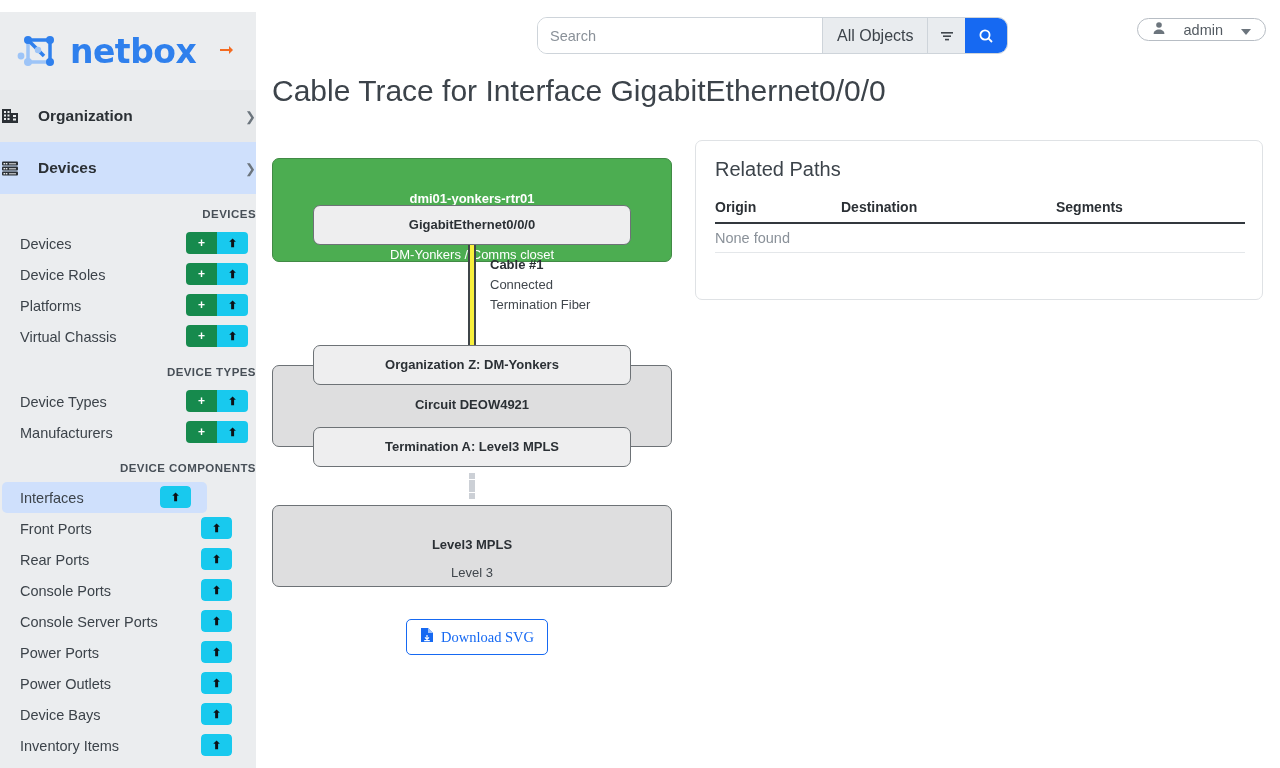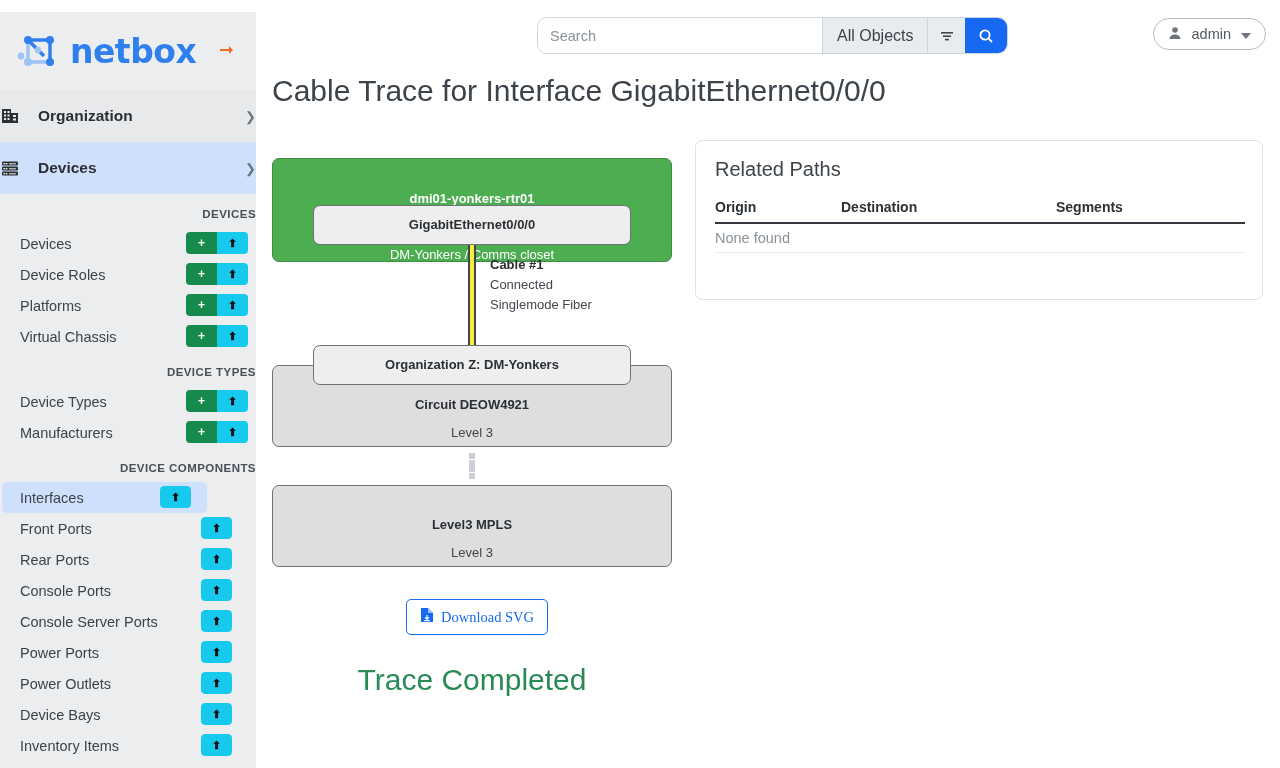--- a/index.html
+++ b/index.html
@@ -100,22 +100,22 @@
   .filter-btn {
     width: 38px; background: #e9ecef; border-left: 1px solid #ced4da;
     display: flex; align-items: center; justify-content: center; cursor: pointer;
   }
   .search-btn {
     width: 42px; background: #1669f2;
     display: flex; align-items: center; justify-content: center; cursor: pointer;
   }
   .user-btn {
     position: absolute; right: 14px; top: 18px;
-    display: flex; align-items: center; gap: 10px;
-    height: 32px; padding: 0 14px;
+    display: flex; align-items: center; gap: 18px;
+    height: 23px; padding: 0 14px;
     border: 1px solid #b7bdc4; border-radius: 18px;
     font-size: 14.5px; color: #545b62; cursor: pointer; background:#fff;
   }
 
   
   #main { position: absolute; left: 256px; top: 60px; width: 1024px; height: 708px; background:#fff; }
   .page-title {
     position: absolute; left: 16px; top: 14px;
     font-size: 30px; color: #3c434a; font-weight: normal; white-space: nowrap;
   }
@@ -458,33 +458,36 @@
 
     <div class="node term-node">
       <span class="t1">GigabitEthernet0/0/0</span>
     </div>
 
     <div class="cable-seg">
       <div class="cable-line"></div>
       <div class="cable-label">
         <div class="cl1">Cable #1</div>
         <div class="cl2">Connected</div>
-        <div class="cl3">Singlemode Fiber</div>
+        <div class="cl3">Termination Fiber</div>
       </div>
     </div>
 
     <div class="node term-node zterm">
       <span class="t1">Organization Z: DM-Yonkers</span>
     </div>
 
     <div class="node circuit-node">
       <div class="t1">Circuit DEOW4921</div>
       <div class="t2">Level 3</div>
     </div>
 
+    <div class="node term-node aterm">
+      <span class="t1">Termination A: Level3 MPLS</span>
+    </div>
 
     <div class="dots">
       <span class="dot"></span>
       <span class="dot"></span>
       <span class="dot"></span>
       <span class="dot"></span>
     </div>
 
     <div class="node pn-node">
       <div class="t1">Level3 MPLS</div>
@@ -495,21 +498,20 @@
       <span>
         <svg width="14" height="16" viewBox="0 0 14 16">
           <path d="M1 1h7l5 5v9H1z" fill="#1669f2"></path>
           <path d="M8 1v5h5" fill="#9ec2fb"></path>
           <path d="M7 8v4M5 10.3l2 2 2-2M4.2 13.6h5.6" stroke="#ffffff" stroke-width="1.2" fill="none"></path>
         </svg>
       </span>
       <span>Download SVG</span>
     </div>
 
-    <div class="trace-done">Trace Completed</div>
   </div>
 
   <div id="rel-card">
     <div class="card-title">Related Paths</div>
     <table class="rel-table">
       <thead>
         <tr>
           <th class="c-orig">Origin</th>
           <th class="c-dest">Destination</th>
           <th>Segments</th>

